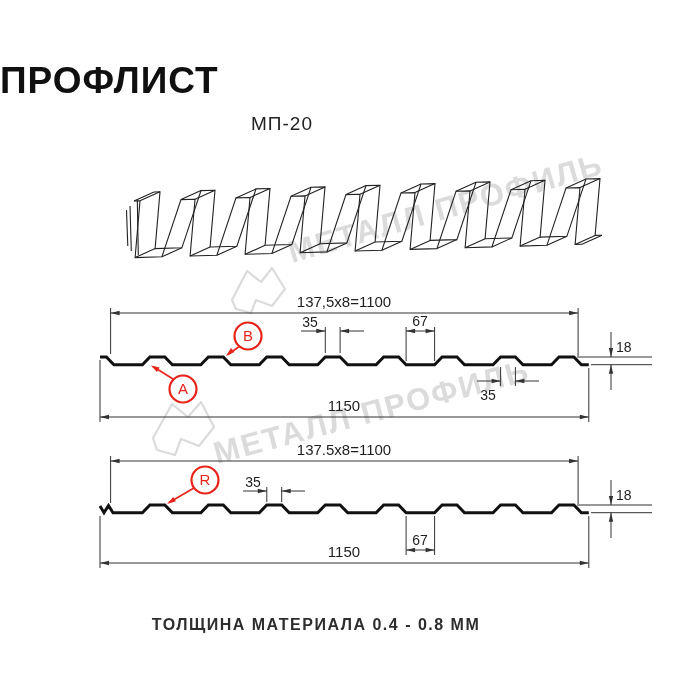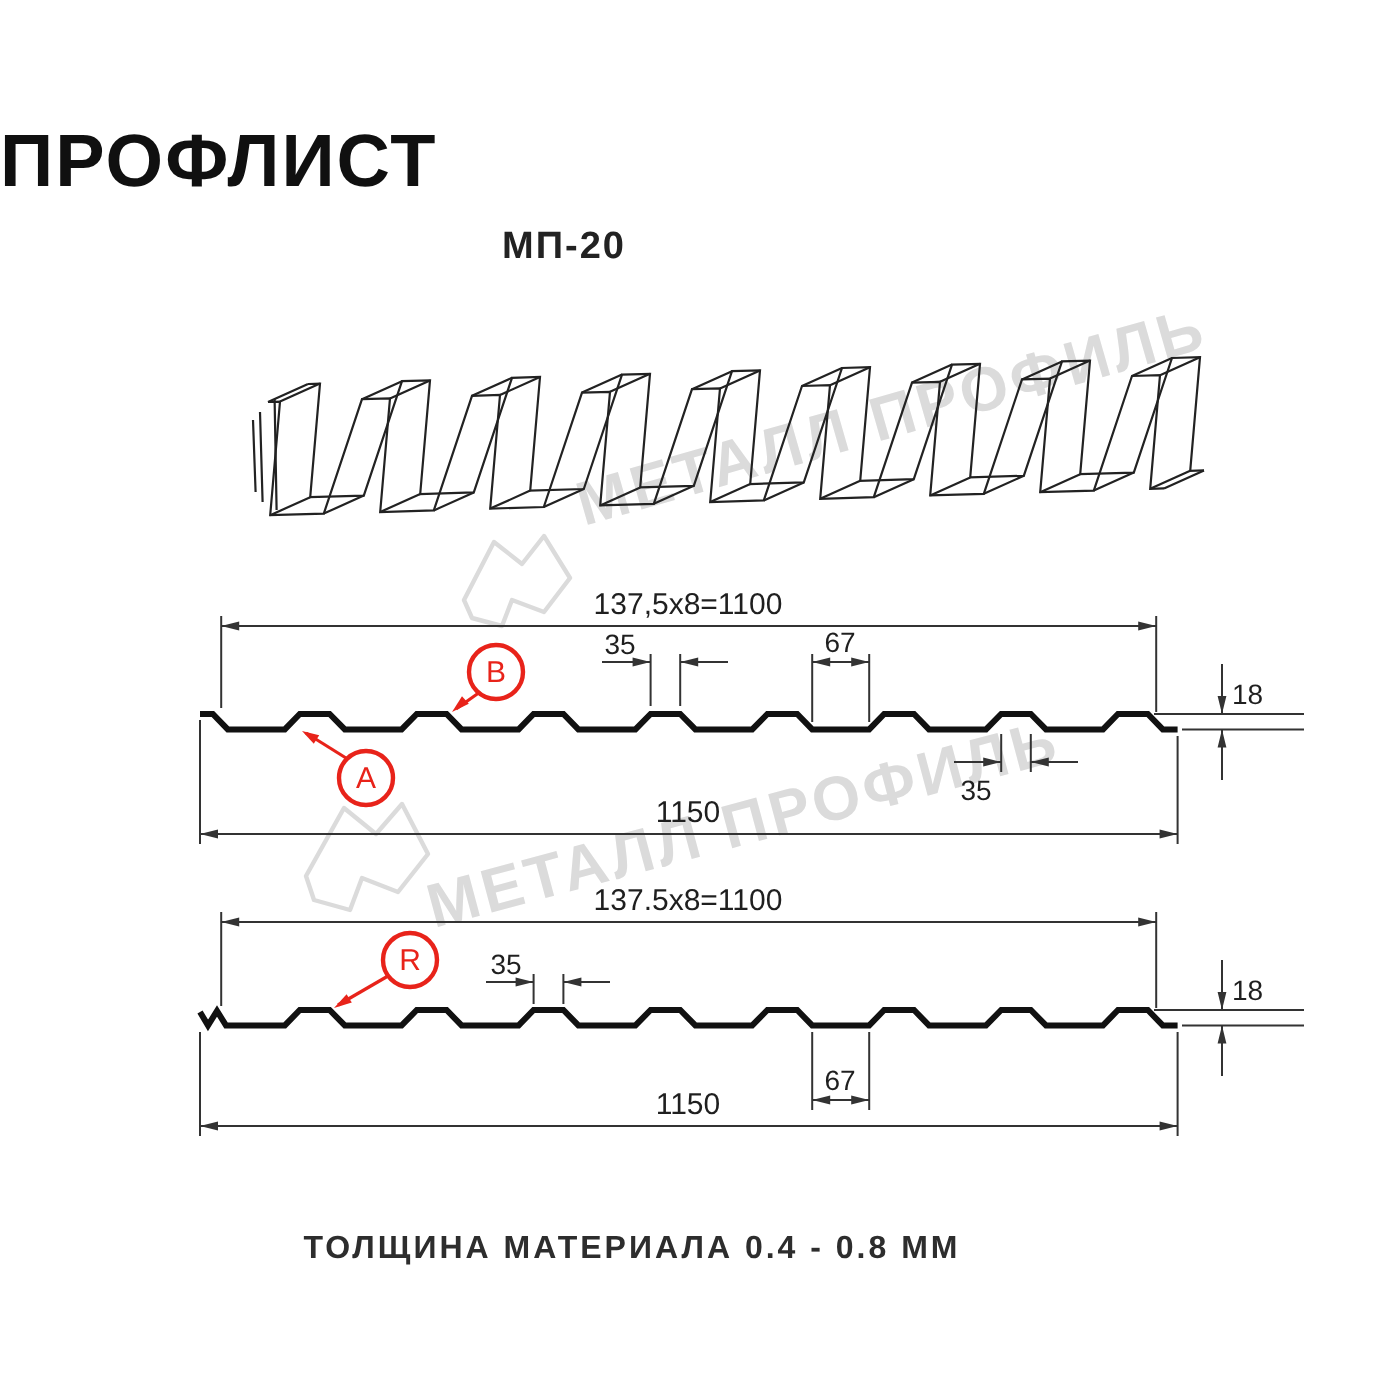--- a/index.html
+++ b/index.html
@@ -6,21 +6,21 @@
   body{
     width:700px;height:700px;background:#ffffff;position:relative;overflow:hidden;
     font-family:"Liberation Sans",sans-serif;
   }
   .title{
     position:absolute;top:60px;left:0;width:700px;text-align:left;
     font-size:37px;font-weight:800;letter-spacing:1px;color:#101010;
   }
   .subtitle{
     position:absolute;top:113px;left:0;width:564px;text-align:center;
-    font-size:19px;font-weight:700;letter-spacing:1px;color:#222222;
+    font-size:19px;font-weight:400;letter-spacing:1px;color:#222222;
   }
   .footer{
     position:absolute;top:616px;left:0;width:632px;text-align:center;
     font-size:16px;font-weight:700;letter-spacing:1.5px;color:#2d2d2d;
   }
   svg{position:absolute;left:0;top:0;}
   svg text{font-family:"Liberation Sans",sans-serif;fill:#1f1f1f;}
   .dimtxt{font-size:15px;}
   .dimtxt-s{font-size:14px;}
   .redtxt{fill:#e8231a;font-size:15px;}

